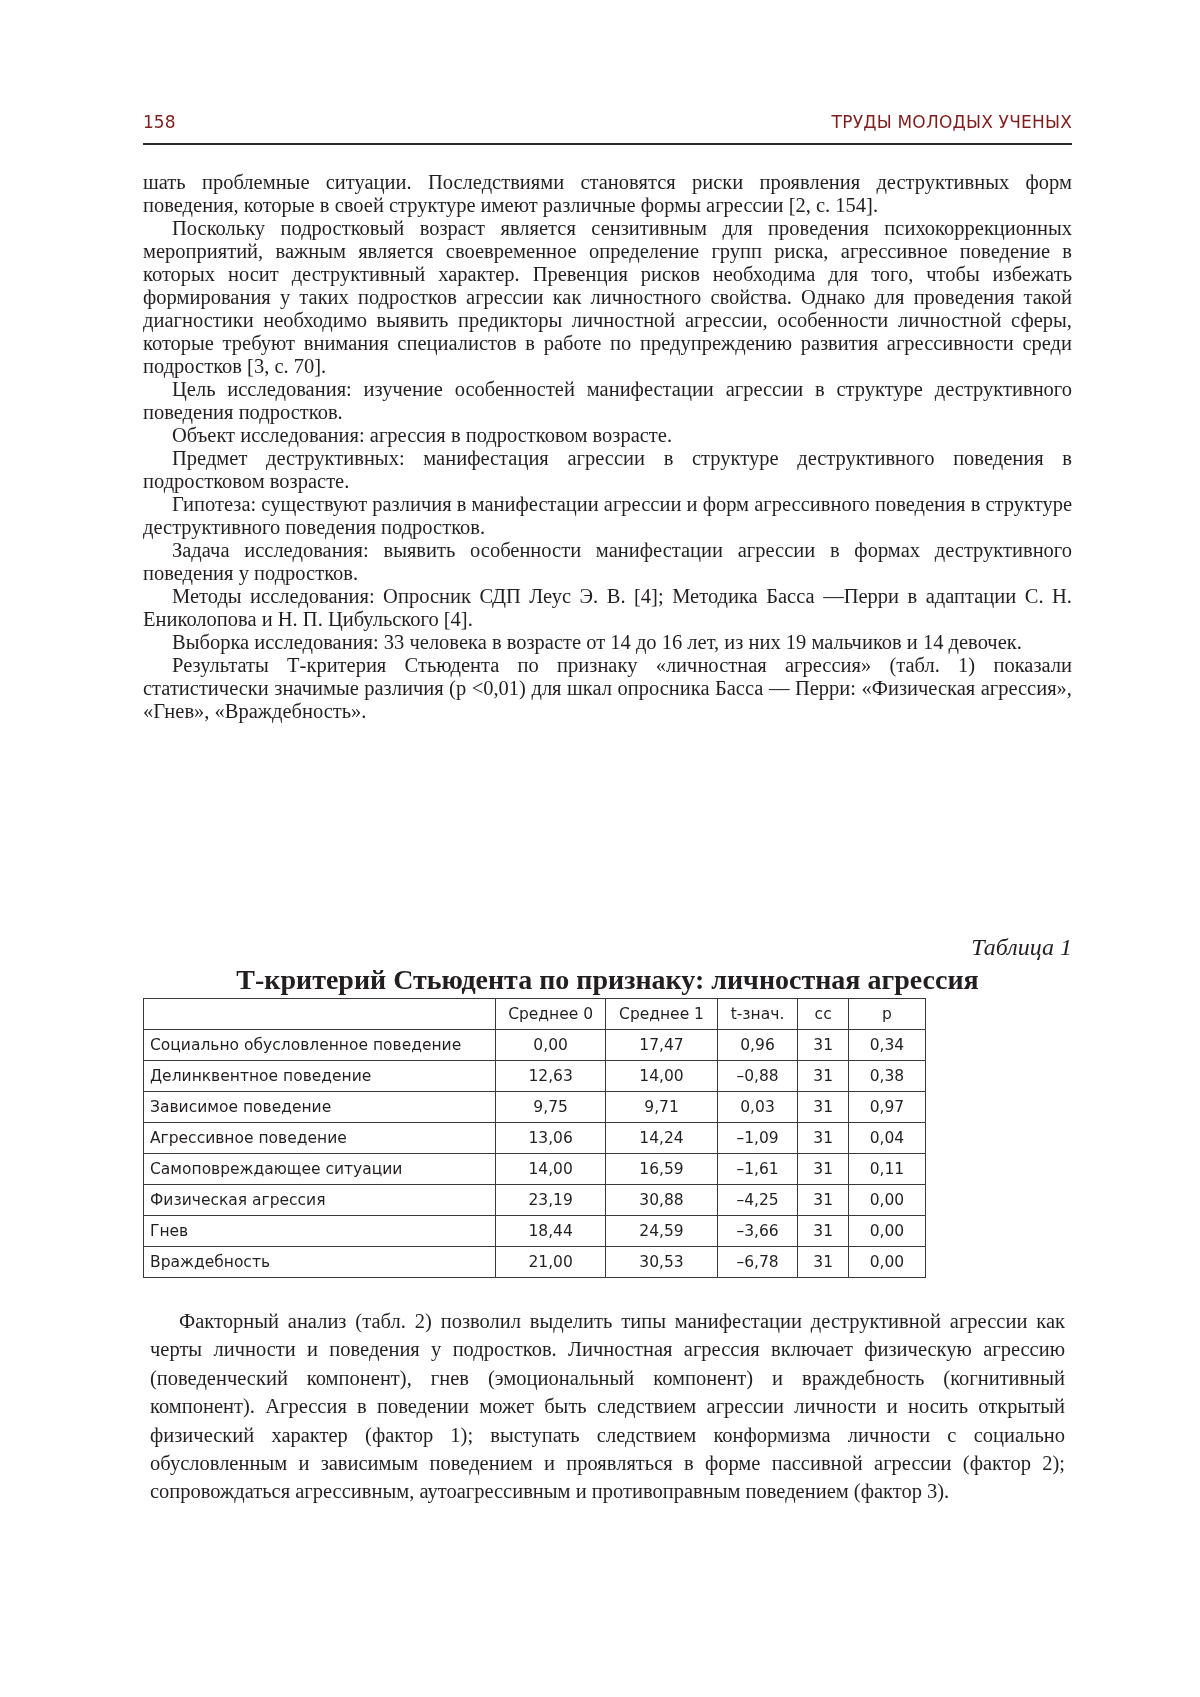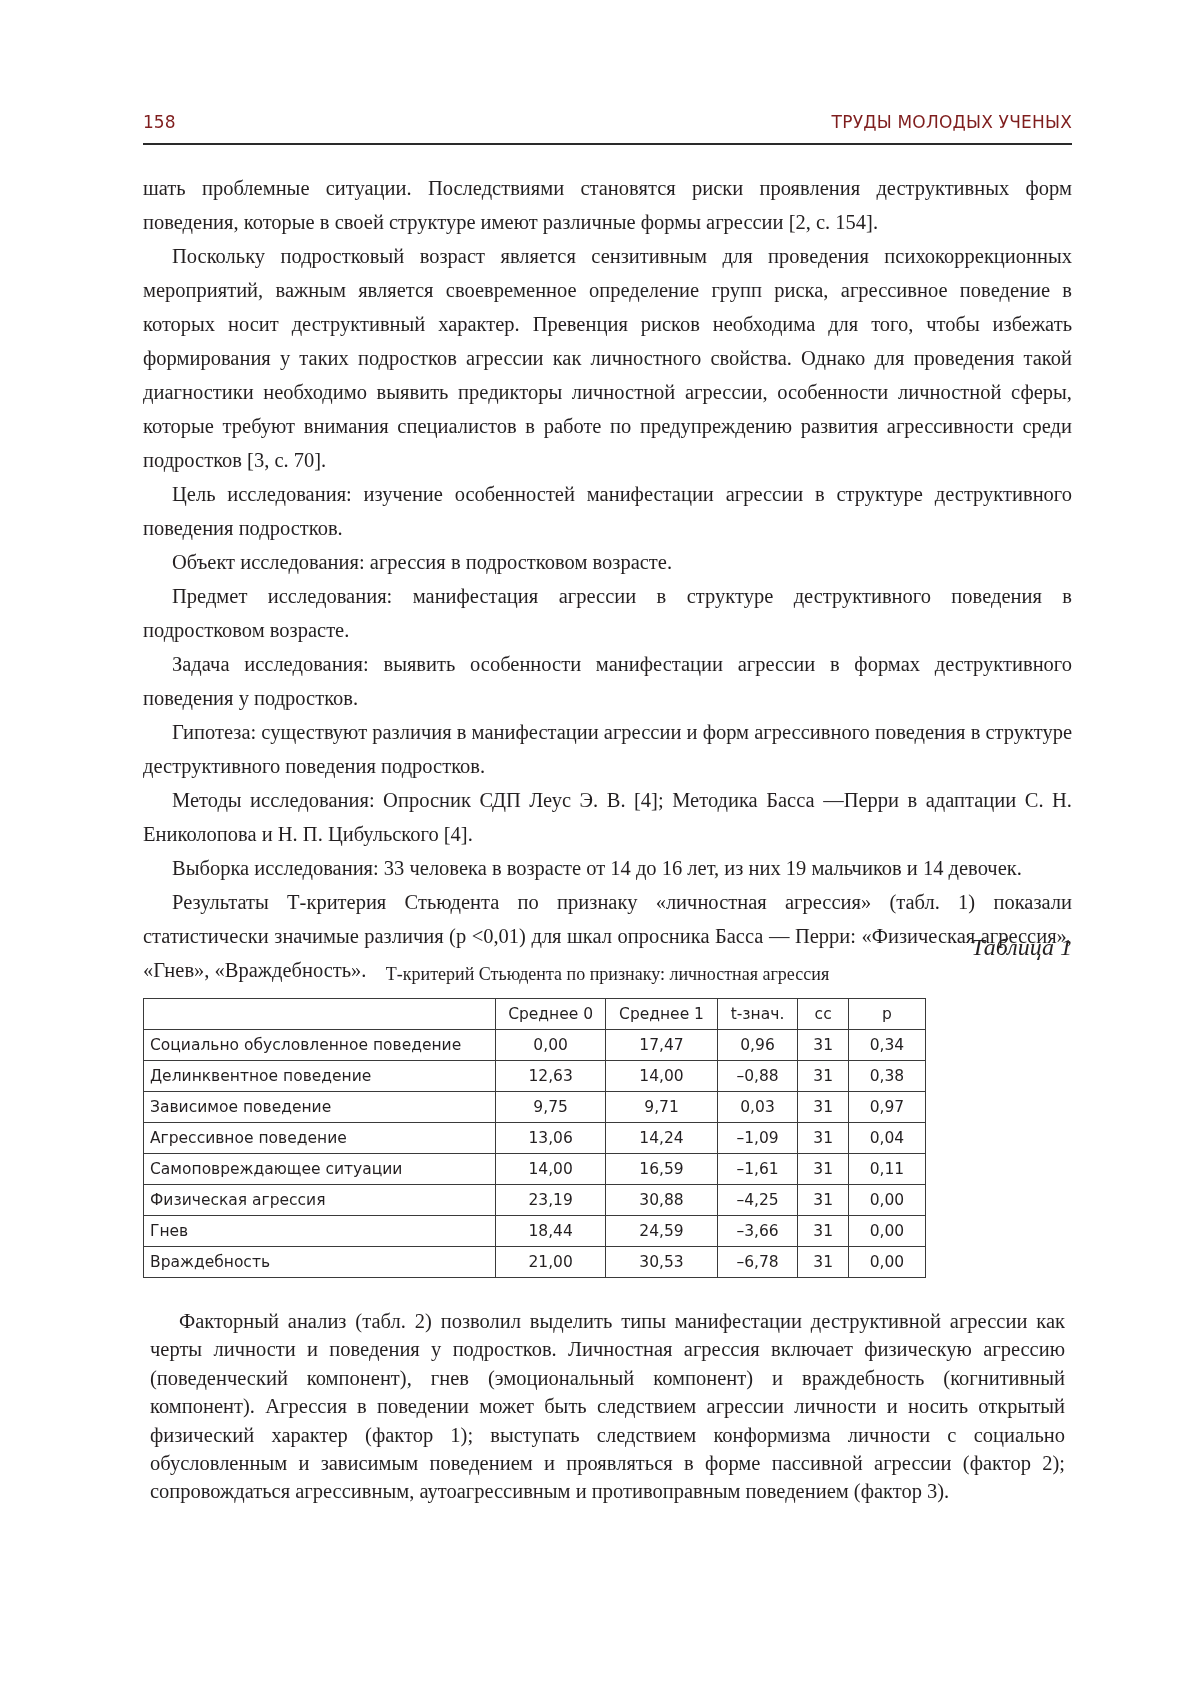--- a/index.html
+++ b/index.html
@@ -7,32 +7,32 @@
   .page { position: absolute; left: 143px; top: 0; width: 929px; }
   .running-head {
     position: absolute; top: 108px; left: 0; width: 929px; height: 30px;
     font-family: "DejaVu Sans", "Liberation Sans", sans-serif; font-size: 17px; color: #7f1d1d;
   }
   .running-head .pnum { position: absolute; left: 0; top: 4px; }
   .running-head .jtitle { position: absolute; right: 0; top: 4px; letter-spacing: 0.2px; }
   .rule { position: absolute; top: 143px; left: 0; width: 929px; height: 2px; background: #2a2a2a; }
   .body-text {
     position: absolute; top: 171px; left: 0; width: 929px;
-    font-family: "Liberation Serif", "DejaVu Serif", serif; font-size: 20.5px; line-height: 34px;
+    font-family: "Liberation Serif", "DejaVu Serif", serif; font-size: 20.5px; line-height: 23px;
     text-align: justify; hyphens: manual;
   }
   .body-text p { margin: 0; text-indent: 29px; }
   .body-text p.noindent { text-indent: 0; }
   .table-label {
     position: absolute; top: 934px; right: 0;
     font-family: "Liberation Serif", "DejaVu Serif", serif; font-style: italic; font-size: 24px;
   }
   .table-caption {
     position: absolute; top: 964px; left: 0; width: 929px; text-align: center;
-    font-family: "Liberation Serif", "DejaVu Serif", serif; font-weight: normal; font-size: 18px;
+    font-family: "Liberation Serif", "DejaVu Serif", serif; font-weight: bold; font-size: 28px;
   }
   table.data {
     position: absolute; top: 998px; left: 0; width: 783px; border-collapse: collapse;
     font-family: "DejaVu Sans", "Liberation Sans", sans-serif; font-size: 15.5px; color: #231f20;
   }
   table.data td, table.data th {
     border: 1px solid #3a3a3a; height: 30px; padding: 0 6px; font-weight: normal; white-space: nowrap;
   }
   table.data th { text-align: center; }
   table.data td.num { text-align: center; }
@@ -52,23 +52,23 @@
     <span class="pnum">158</span>
     <span class="jtitle">ТРУДЫ МОЛОДЫХ УЧЕНЫХ</span>
   </div>
   <div class="rule"></div>
 
   <div class="body-text">
     <p class="noindent">шать проблемные ситуации. Последствиями становятся риски проявления деструктивных форм поведения, которые в своей структуре имеют различные формы агрессии [2, с. 154].</p>
     <p>Поскольку подростковый возраст является сензитивным для проведения психокоррекционных мероприятий, важным является своевременное определение групп риска, агрессивное поведение в которых носит деструктивный характер. Превенция рисков необходима для того, чтобы избежать формирования у таких подростков агрессии как личностного свойства. Однако для проведения такой диагностики необходимо выявить предикторы личностной агрессии, особенности личностной сферы, которые требуют внимания специалистов в работе по предупреждению развития агрессивности среди подростков [3, с. 70].</p>
     <p>Цель исследования: изучение особенностей манифестации агрессии в структуре деструктивного поведения подростков.</p>
     <p>Объект исследования: агрессия в подростковом возрасте.</p>
-    <p>Предмет исследования: манифестация агрессии в структуре деструктивного поведения в подростковом возрасте.</p>
+    <p>Предмет деструктивных: манифестация агрессии в структуре деструктивного поведения в подростковом возрасте.</p>
+    <p>Гипотеза: существуют различия в манифестации агрессии и форм агрессивного поведения в структуре деструктивного поведения подростков.</p>
     <p>Задача исследования: выявить особенности манифестации агрессии в формах деструктивного поведения у подростков.</p>
-    <p>Гипотеза: существуют различия в манифестации агрессии и форм агрессивного поведения в структуре деструктивного поведения подростков.</p>
     <p>Методы исследования: Опросник СДП Леус Э. В. [4]; Методика Басса —Перри в адаптации С. Н. Ениколопова и Н. П. Цибульского [4].</p>
     <p>Выборка исследования: 33 человека в возрасте от 14 до 16 лет, из них 19 мальчиков и 14 девочек.</p>
     <p>Результаты Т-критерия Стьюдента по признаку «личностная агрессия» (табл. 1) показали статистически значимые различия (p &lt;0,01) для шкал опросника Басса — Перри: «Физическая агрессия», «Гнев», «Враждебность».</p>
   </div>
 
   <div class="table-label">Таблица 1</div>
   <div class="table-caption">Т-критерий Стьюдента по признаку: личностная агрессия</div>
 
   <table class="data">
     <colgroup>

